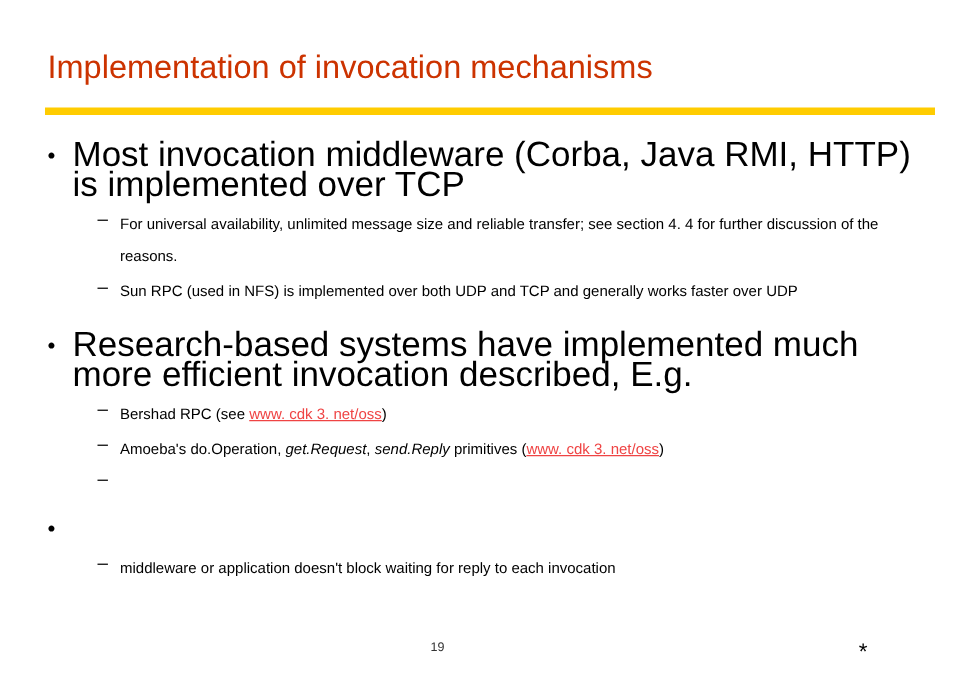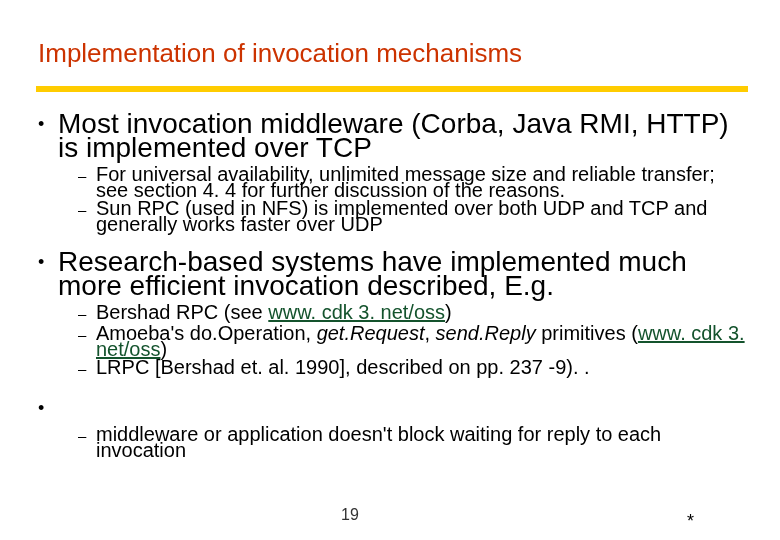--- a/index.html
+++ b/index.html
@@ -61,35 +61,35 @@
     display: flex;
     margin: 2px 0 2px 40px;
   }
   .b2 .dash {
     width: 18px;
     flex: 0 0 18px;
     font-size: 15px;
     line-height: 19px;
   }
   .b2 .txt {
-    font-size: 20px;
-    line-height: 16px;
+    font-size: 12px;
+    line-height: 26px;
   }
   .link {
-    color: #14532d;
+    color: #ef4444;
     text-decoration: underline;
   }
   .italic { font-style: italic; text-align: center; }
   .pagenum {
     position: absolute;
     left: 0;
     right: 0;
     bottom: 16px;
     text-align: center;
-    font-size: 16px;
+    font-size: 10px;
     color: #333;
   }
   .asterisk {
     position: absolute;
     right: 6px;
     bottom: 8px;
     font-size: 18px;
   }
 </style>
 </head>
@@ -129,21 +129,20 @@
         </div>
       </div>
       <div class="b2">
         <div class="dash">–</div>
         <div class="txt">
           <span>Amoeba's do.Operation, </span><span class="italic">get.Request</span><span>, </span><span class="italic">send.Reply</span><span> primitives (</span><span class="link">www. cdk 3. net/oss</span><span>)</span>
         </div>
       </div>
       <div class="b2">
         <div class="dash">–</div>
-        <div class="txt">LRPC [Bershad et. al. 1990], described on pp. 237 -9). .</div>
       </div>
     </div>
 
     <div class="b1">
       <div class="dot">•</div>
     </div>
     <div class="sublist" style="margin-bottom:0;">
       <div class="b2">
         <div class="dash">–</div>
         <div class="txt">middleware or application doesn't block waiting for reply to each invocation</div>

